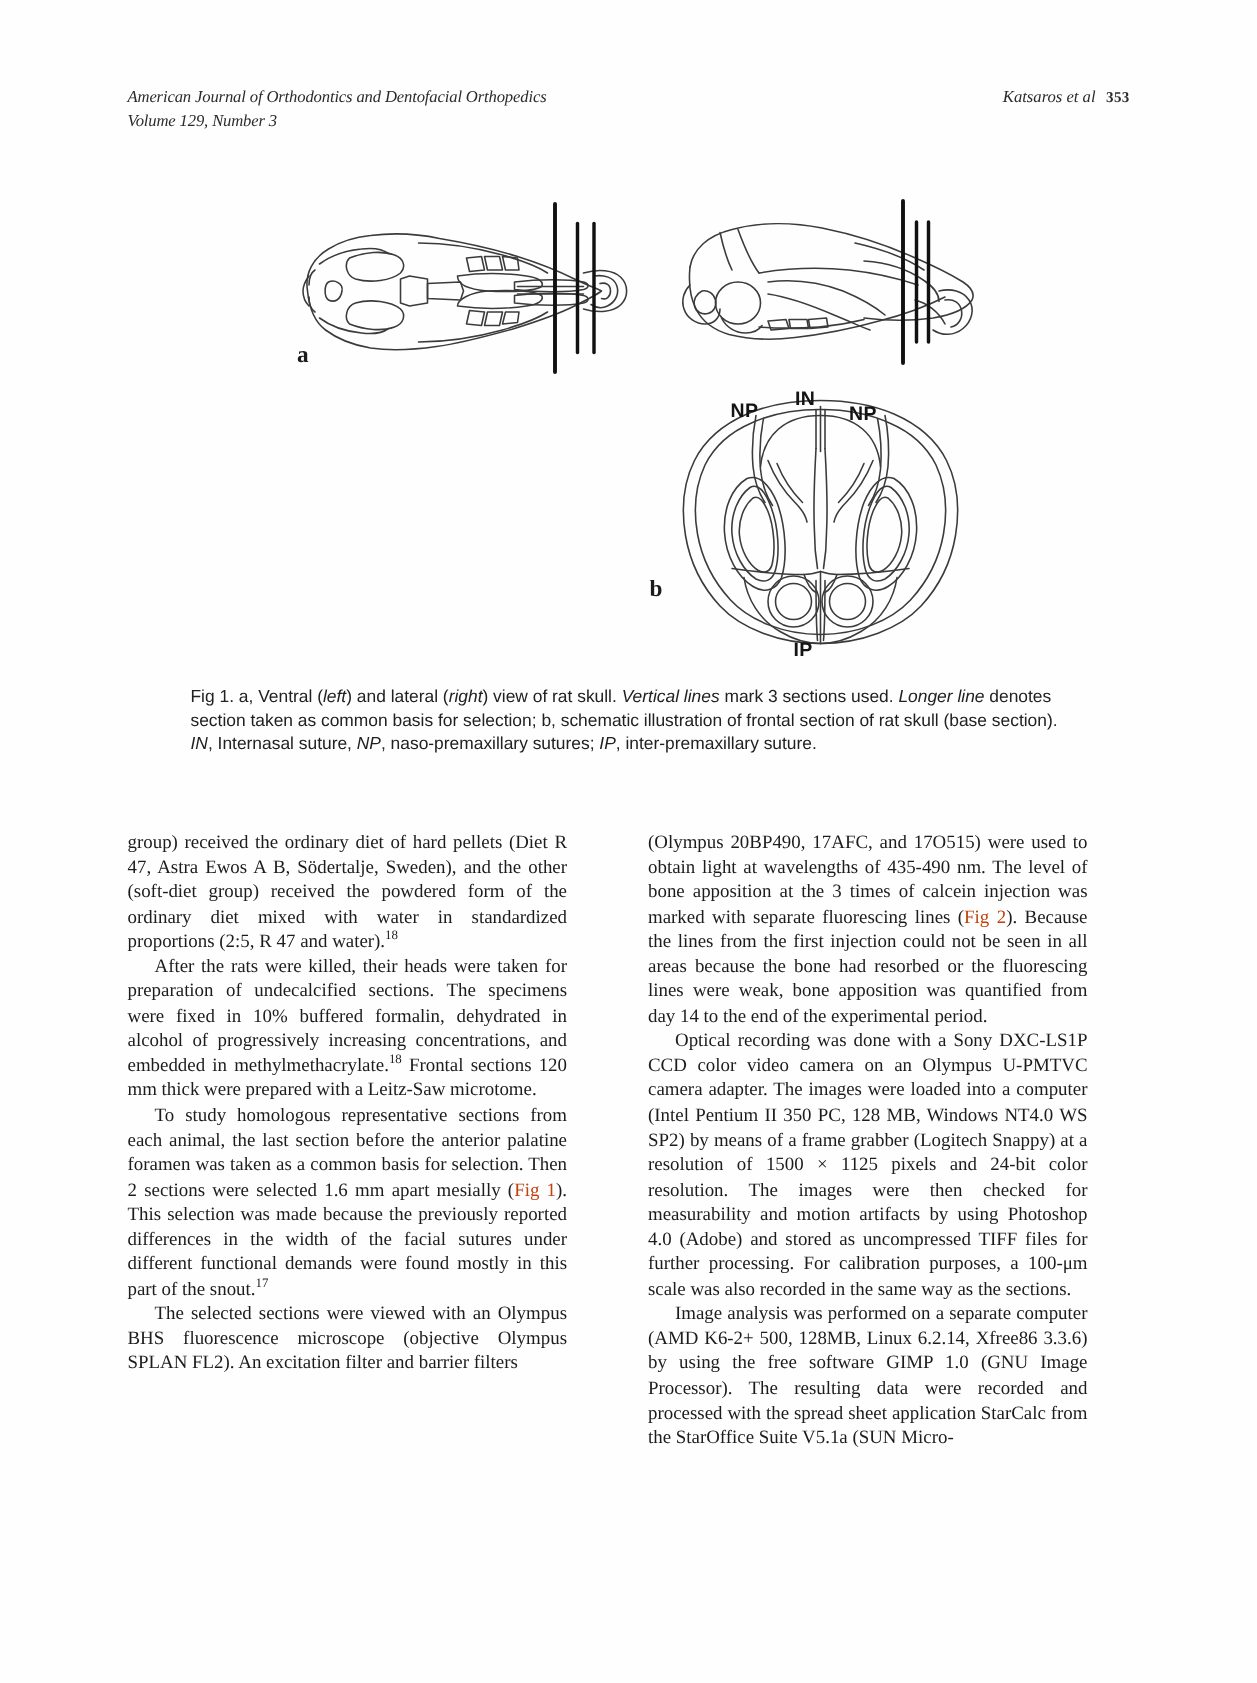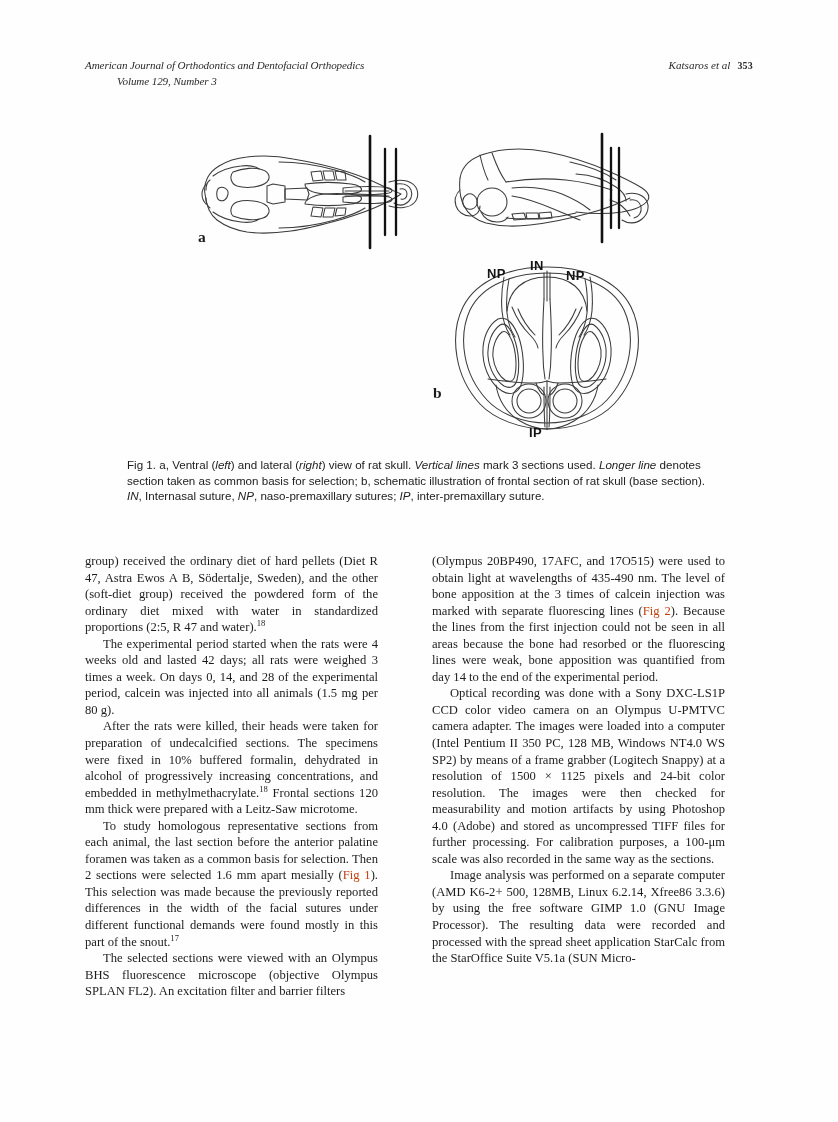--- a/index.html
+++ b/index.html
@@ -34,21 +34,21 @@
     position: absolute;
     left: 0;
     top: 0;
     font-style: italic;
     font-size: 11.1px;
     line-height: 15.5px;
     letter-spacing: -0.1px;
     color: #2c2a2b;
     white-space: nowrap;
   }
-  .runhead-left .line2 { display: block; margin-left: 32px; }
+  .runhead-left .line2 { display: block; }
   .runhead-right {
     position: absolute;
     right: 0;
     top: 0;
     white-space: nowrap;
     font-size: 11.1px;
     line-height: 15.5px;
     color: #2c2a2b;
   }
   .runhead-right .authors {
@@ -348,21 +348,20 @@
     <span class="fig-label lbl-ip">IP</span>
   </div>
 
   <div class="caption">
     <b>Fig 1.</b>
     <b>a</b><span>, Ventral (</span><i>left</i><span>) and lateral (</span><i>right</i><span>) view of rat skull. </span><i>Vertical lines</i><span> mark 3 sections used. </span><i>Longer line</i><span> denotes section taken as common basis for selection; </span><b>b</b><span>, schematic illustration of frontal section of rat skull (base section). </span><i>IN</i><span>, Internasal suture, </span><i>NP</i><span>, naso-premaxillary sutures; </span><i>IP</i><span>, inter-premaxillary suture.</span>
   </div>
 
   <div class="col col-left" id="col-left">
       <p class="noindent">group) received the ordinary diet of hard pellets (Diet R 47, Astra Ewos A B, Södertalje, Sweden), and the other (soft-diet group) received the powdered form of the ordinary diet mixed with water in standardized proportions (2:5, R 47 and water).<sup>18</sup></p>
-      <p>The experimental period started when the rats were 4 weeks old and lasted 42 days; all rats were weighed 3 times a week. On days 0, 14, and 28 of the experimental period, calcein was injected into all animals (1.5 mg per 80 g).</p>
       <p>After the rats were killed, their heads were taken for preparation of undecalcified sections. The specimens were fixed in 10% buffered formalin, dehydrated in alcohol of progressively increasing concentrations, and embedded in methylmethacrylate.<sup>18</sup> Frontal sections 120 mm thick were prepared with a Leitz-Saw microtome.</p>
       <p>To study homologous representative sections from each animal, the last section before the anterior palatine foramen was taken as a common basis for selection. Then 2 sections were selected 1.6 mm apart mesially (<span class="xref">Fig 1</span>). This selection was made because the previously reported differences in the width of the facial sutures under different functional demands were found mostly in this part of the snout.<sup>17</sup></p>
       <p>The selected sections were viewed with an Olympus BHS fluorescence microscope (objective Olympus SPLAN FL2). An excitation filter and barrier filters</p>
     </div>
   <div class="col col-right" id="col-right">
       <p class="noindent">(Olympus 20BP490, 17AFC, and 17O515) were used to obtain light at wavelengths of 435-490 nm. The level of bone apposition at the 3 times of calcein injection was marked with separate fluorescing lines (<span class="xref">Fig 2</span>). Because the lines from the first injection could not be seen in all areas because the bone had resorbed or the fluorescing lines were weak, bone apposition was quantified from day 14 to the end of the experimental period.</p>
       <p>Optical recording was done with a Sony DXC-LS1P CCD color video camera on an Olympus U-PMTVC camera adapter. The images were loaded into a computer (Intel Pentium II 350 PC, 128 MB, Windows NT4.0 WS SP2) by means of a frame grabber (Logitech Snappy) at a resolution of 1500 × 1125 pixels and 24-bit color resolution. The images were then checked for measurability and motion artifacts by using Photoshop 4.0 (Adobe) and stored as uncompressed TIFF files for further processing. For calibration purposes, a 100-μm scale was also recorded in the same way as the sections.</p>
       <p>Image analysis was performed on a separate computer (AMD K6-2+ 500, 128MB, Linux 6.2.14, Xfree86 3.3.6) by using the free software GIMP 1.0 (GNU Image Processor). The resulting data were recorded and processed with the spread sheet application StarCalc from the StarOffice Suite V5.1a (SUN Micro-</p>
     </div>
 

